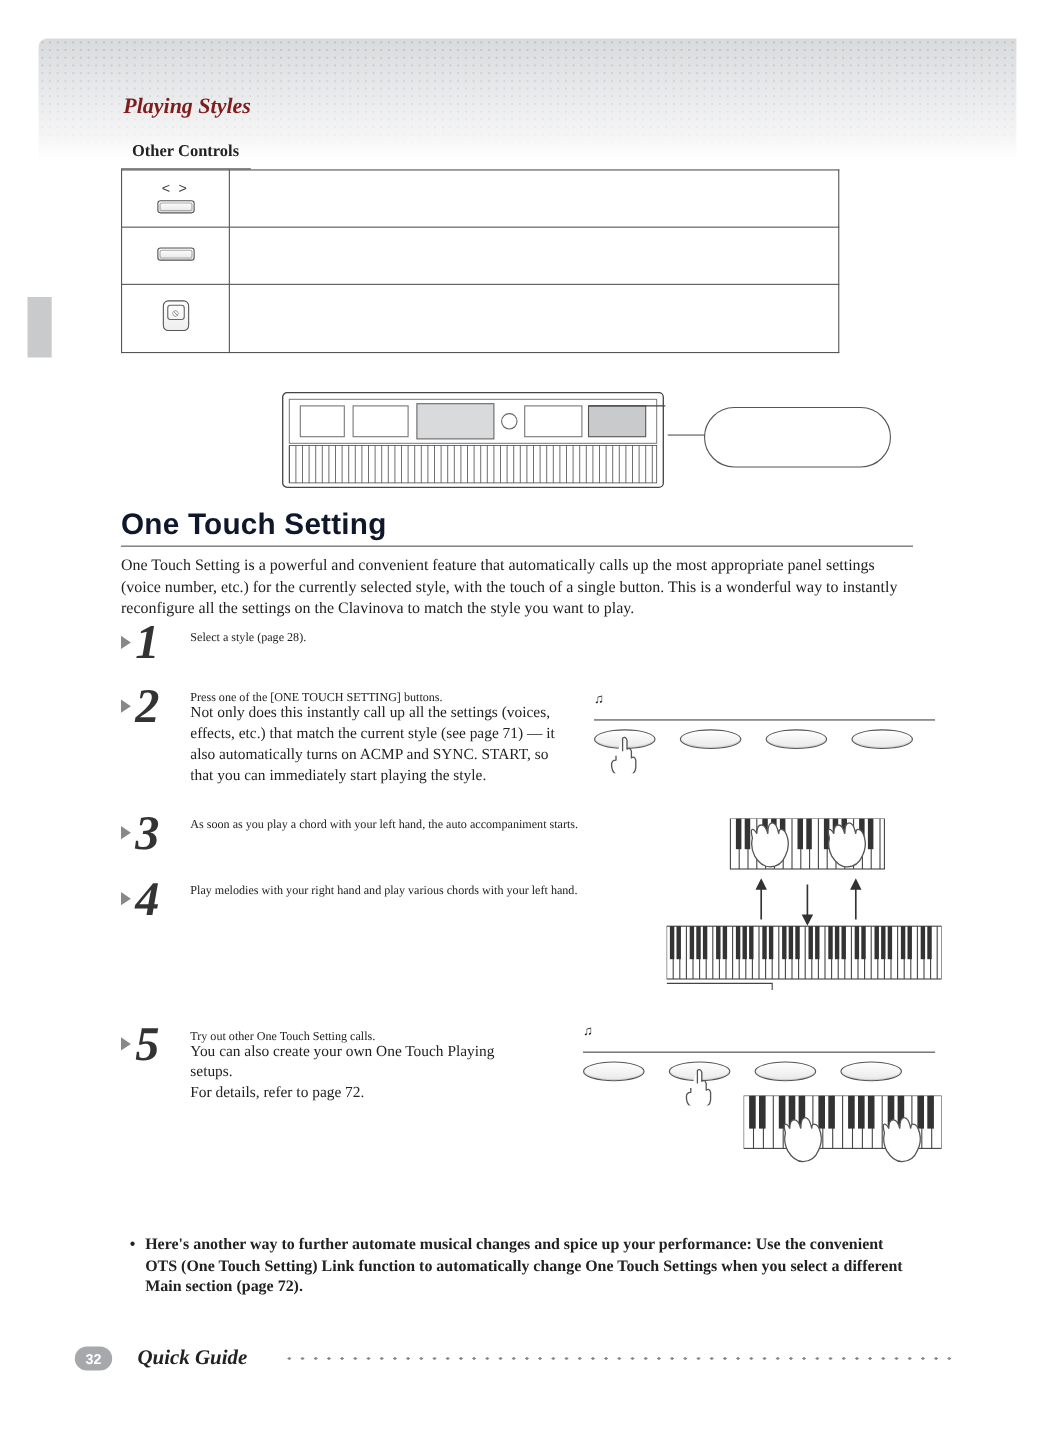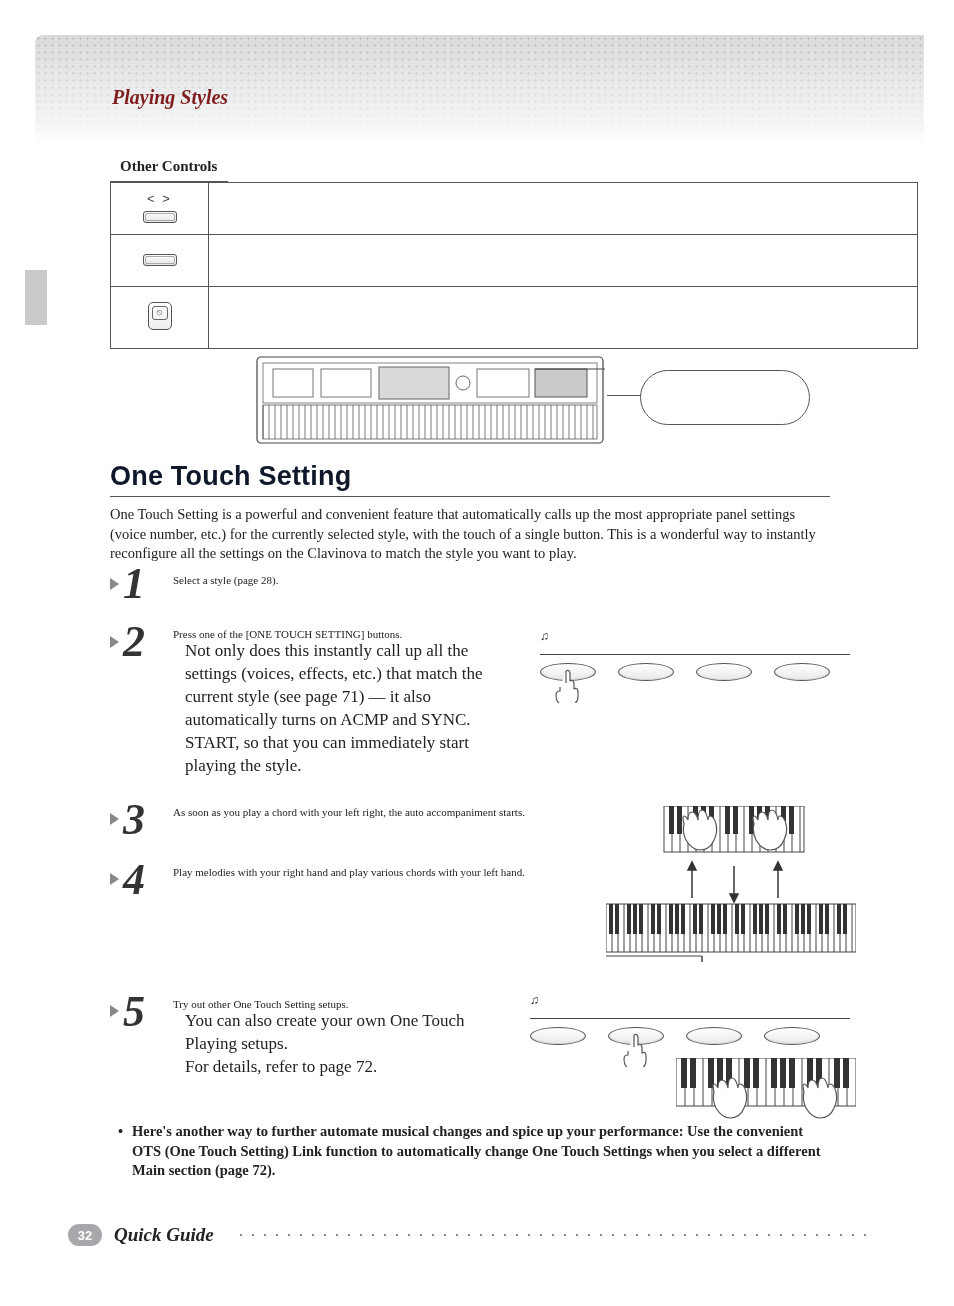--- a/index.html
+++ b/index.html
@@ -37,22 +37,22 @@
     z-index: 2;
   }
   .side-tab {
     position: absolute;
     top: 270px; left: 25px;
     width: 22px; height: 55px;
     background: #c9cacc;
   }
   .table-wrap {
     position: absolute;
-    top: 154px; left: 110px;
-    width: 808px;
+    top: 126px; left: 110px;
+    width: 653px;
   }
   .table-caption {
     font-weight: bold;
     font-size: 15px;
     padding: 4px 10px 6px;
     border-bottom: 1px solid #555;
     width: 118px;
   }
   table.controls {
     width: 100%;
@@ -154,21 +154,21 @@
   }
   .num {
     font-family: "Times New Roman", serif;
     font-style: italic;
     font-weight: bold;
     font-size: 44px;
     color: #333;
     line-height: 0.9;
   }
   .step-title { font-weight: normal; font-size: 11px; }
-  .step-body { font-size: 17px; line-height: 1.35; margin-left: 12px; }
+  .step-body { font-size: 14px; line-height: 1.35; }
   .step2 .content-col { width: 345px; }
   .step3 .content-col { width: 400px; }
   .step4 .content-col { width: 400px; }
   .step5 .content-col { width: 310px; }
   .ots-buttons {
     position: absolute;
     right: -10px; top: 8px;
     width: 310px;
   }
   .ots-row {
@@ -193,20 +193,21 @@
     font-size: 14.5px;
     line-height: 1.35;
   }
   .bullet-note .dot { position:absolute; left:-14px; top:0;}
   .footer {
     position: absolute;
     left: 68px; bottom: 60px;
     display: flex;
     align-items: center;
     width: 800px;
+    gap: 11px;
   }
   .page-pill {
     width: 34px; height: 22px;
     background: #a7a8ab;
     border-radius: 11px;
     color: #fff;
     font-size: 13px;
     font-weight: bold;
     font-family: sans-serif;
     display:flex;align-items:center;justify-content:center;
@@ -327,21 +328,21 @@
       </div>
     </div>
   </div>
 
   <div class="step step3" style="margin-top:28px;">
     <div class="marker">
         <div class="tri"></div>
         <div class="num">3</div>
       </div>
     <div class="content-col">
-      <div class="step-title">As soon as you play a chord with your left right, the auto accompaniment starts.</div>
+      <div class="step-title">As soon as you play a chord with your left hand, the auto accompaniment starts.</div>
     </div>
     <div class="step34-illus">
       <svg width="250" height="170" viewBox="0 0 250 170">
 
         <g transform="translate(58,0)">
           <rect x="0" y="0" width="140" height="46" fill="#fff" stroke="#444"></rect>
           <g stroke="#444">
               <path d="M8 0 v46 M16 0 v46 M24 0 v46 M32 0 v46 M40 0 v46 M48 0 v46 M56 0 v46 M64 0 v46 M72 0 v46 M80 0 v46 M88 0 v46 M96 0 v46 M104 0 v46 M112 0 v46 M120 0 v46 M128 0 v46 M136 0 v46"></path>
             </g>
           <g fill="#333">
@@ -426,21 +427,21 @@
       <div class="step-title">Play melodies with your right hand and play various chords with your left hand.</div>
     </div>
   </div>
 
   <div class="step step5" style="margin-top:92px;">
     <div class="marker">
         <div class="tri"></div>
         <div class="num">5</div>
       </div>
     <div class="content-col">
-      <div class="step-title">Try out other One Touch Setting setups.</div>
+      <div class="step-title">Try out other One Touch Setting calls.</div>
       <div class="step-body">You can also create your own One Touch Playing setups.</div>
       <div class="step-body">For details, refer to page 72.</div>
     </div>
     <div class="ots5">
       <span class="note-icon">♫</span>
       <div class="ots-row">
         <div class="oval"></div>
         <div style="position:relative">
           <div class="oval"></div>
           <svg width="30" height="34" style="position:absolute;top:6px;left:14px" viewBox="0 0 30 34">

